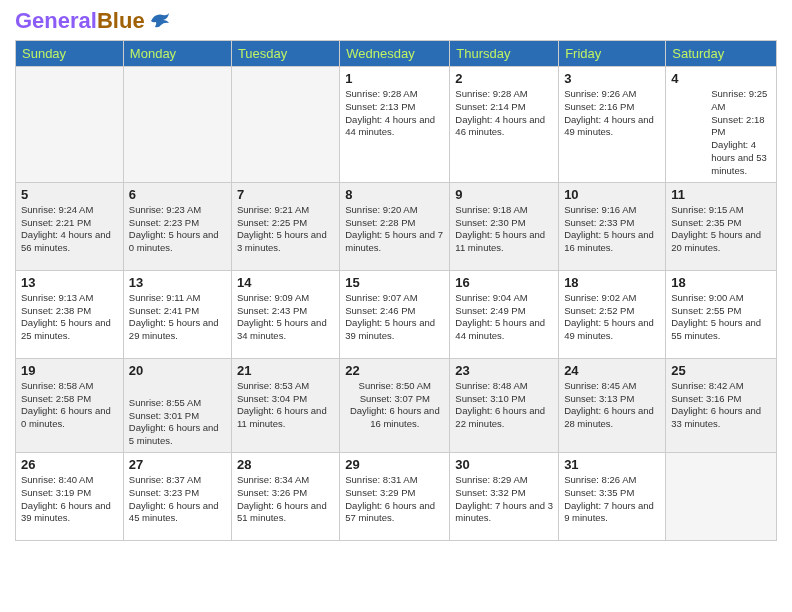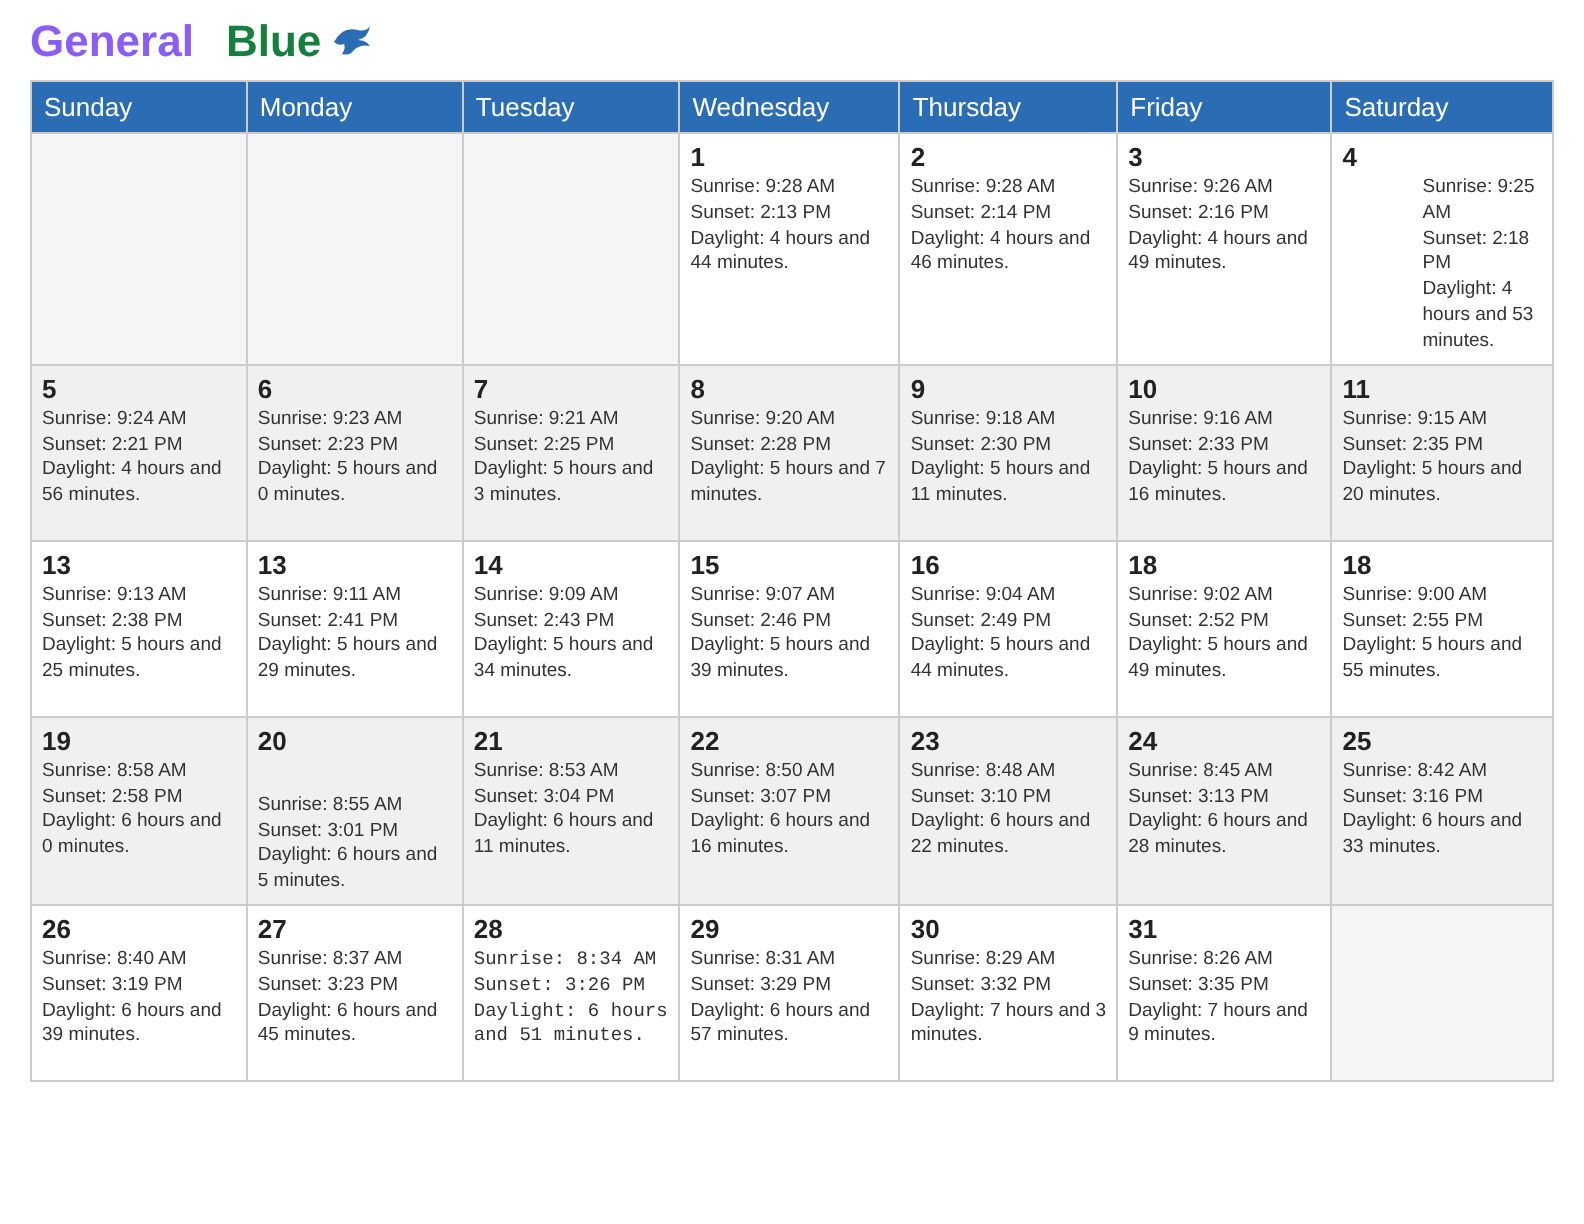--- a/index.html
+++ b/index.html
@@ -24,41 +24,41 @@
       display: flex;
       flex-direction: column;
       align-items: flex-start;
     }
     .logo-text {
       font-size: 22px;
       font-weight: bold;
       line-height: 1;
     }
     .logo-general { color: #8b5cf6; }
-    .logo-blue { color: #15803d; margin-left: 16px; }
+    .logo-blue { color: #a16207; }
     .title-block {
       text-align: right;
     }
     .month-year {
       font-size: 32px;
       font-weight: bold;
       color: #222;
       line-height: 1.1;
     }
     .location {
       font-size: 15px;
       color: #444;
     }
     .calendar {
       width: 100%;
       border-collapse: collapse;
     }
     .calendar th {
       background: #2a6db5;
-      color: #ffffff;
+      color: #bef264;
       text-align: left;
       padding: 5px 6px;
       font-size: 13px;
       font-weight: normal;
       border: 1px solid #ccc;
     }
     .calendar td {
       border: 1px solid #ccc;
       vertical-align: top;
       padding: 4px 5px;
@@ -249,21 +249,21 @@
 Daylight: 6 hours and 5 minutes.</div>
           </td>
           <td>
             <div class="day-num">21</div>
             <div class="day-info" style="white-space: pre-line;">Sunrise: 8:53 AM
 Sunset: 3:04 PM
 Daylight: 6 hours and 11 minutes.</div>
           </td>
           <td>
             <div class="day-num">22</div>
-            <div class="day-info" style="white-space: pre-line;">Sunrise: 8:50 AM
+            <div class="day-info" style="white-space: pre-line; text-align: center;">Sunrise: 8:50 AM
 Sunset: 3:07 PM
 Daylight: 6 hours and 16 minutes.</div>
           </td>
           <td>
             <div class="day-num">23</div>
             <div class="day-info" style="white-space: pre-line;">Sunrise: 8:48 AM
 Sunset: 3:10 PM
 Daylight: 6 hours and 22 minutes.</div>
           </td>
           <td>
@@ -287,21 +287,21 @@
 Daylight: 6 hours and 39 minutes.</div>
           </td>
           <td>
             <div class="day-num">27</div>
             <div class="day-info" style="white-space: pre-line;">Sunrise: 8:37 AM
 Sunset: 3:23 PM
 Daylight: 6 hours and 45 minutes.</div>
           </td>
           <td>
             <div class="day-num">28</div>
-            <div class="day-info" style="white-space: pre-line; font-family: Liberation Mono, monospace;">Sunrise: 8:34 AM
+            <div class="day-info" style="white-space: pre-line;">Sunrise: 8:34 AM
 Sunset: 3:26 PM
 Daylight: 6 hours and 51 minutes.</div>
           </td>
           <td>
             <div class="day-num">29</div>
             <div class="day-info" style="white-space: pre-line;">Sunrise: 8:31 AM
 Sunset: 3:29 PM
 Daylight: 6 hours and 57 minutes.</div>
           </td>
           <td>

